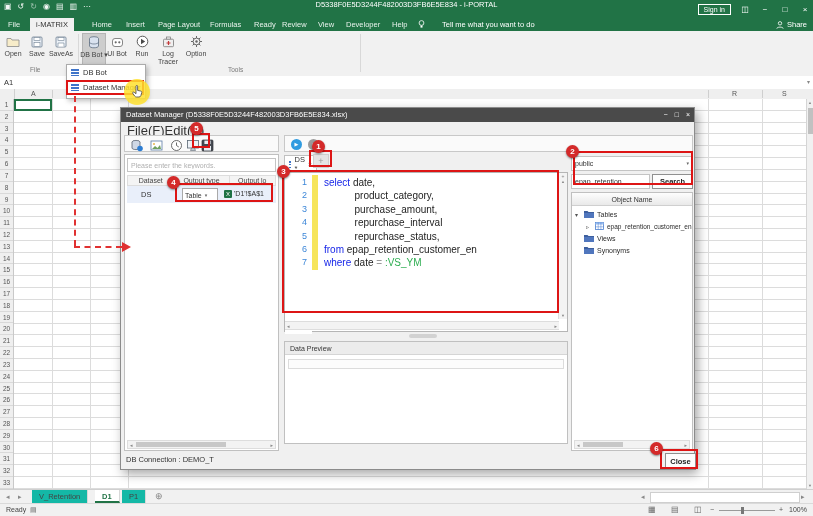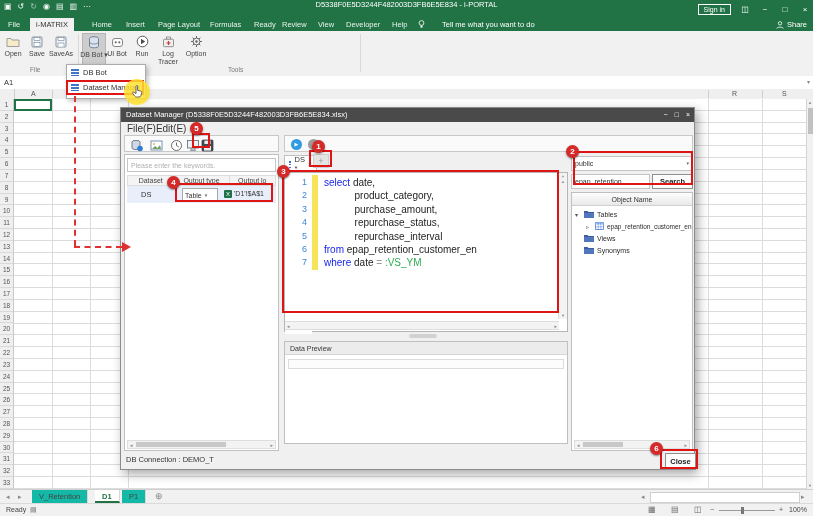--- a/index.html
+++ b/index.html
@@ -65,21 +65,21 @@
   .zoomthumb{position:absolute;left:741px;top:3px;width:3px;height:7px;background:#777;}
 
   
   .ddmenu{position:absolute;left:66px;top:64px;width:78px;height:33px;background:#fff;border:1px solid #ababab;box-shadow:2px 2px 5px rgba(0,0,0,.25);z-index:20;}
   .dditem{height:15px;display:flex;align-items:center;gap:4px;padding-left:4px;font-size:7.5px;color:#333;}
 
   
   .dialog{position:absolute;left:120px;top:107px;width:575px;height:363px;background:#f0f0f0;border:1px solid #8b8b8b;box-sizing:border-box;box-shadow:3px 4px 10px rgba(0,0,0,.35);z-index:10;}
   .dlg-title{position:absolute;left:0;top:0;width:100%;height:14px;background:#4a4a4a;color:#fff;font-size:7.5px;line-height:14px;padding-left:5px;box-sizing:border-box;}
   .dlg-winbtns{position:absolute;right:4px;top:0;display:flex;gap:7px;font-size:7px;color:#fff;line-height:14px;}
-  .dlg-menu{position:absolute;left:6px;top:15px;font-size:10px;color:#333;display:flex;gap:0;}
+  .dlg-menu{position:absolute;left:6px;top:15px;font-size:13px;color:#333;display:flex;gap:0;}
   .tb-box{position:absolute;height:17px;background:#fafafa;border:1px solid #c8c8c8;box-sizing:border-box;}
   .panel{position:absolute;background:#fff;border:1px solid #c0c0c0;box-sizing:border-box;}
   .smallinput{position:absolute;border:1px solid #c4c4c4;font-size:7px;color:#333;padding:0 3px;box-sizing:border-box;font-family:"Liberation Sans",sans-serif;background:#fff;}
   .smallinput::placeholder{color:#b0b0b0;}
   .lp-header{position:absolute;background:#f4f4f4;border:1px solid #dddddd;box-sizing:border-box;font-size:7px;color:#444;display:flex;}
   .lp-header span{border-right:1px solid #ddd;display:flex;align-items:center;justify-content:center;box-sizing:border-box;}
   .lp-row{position:absolute;background:#e9effa;font-size:7.5px;color:#333;display:flex;align-items:center;}
   .typedd{border:1px solid #a9a9a9;background:#fff;font-size:7px;height:12px;line-height:11px;padding:0 2px;display:flex;gap:3px;align-items:center;}
   .hscroll{position:absolute;height:9px;background:#f3f3f3;border:1px solid #ddd;box-sizing:border-box;}
   .hthumb{position:absolute;top:1px;height:5px;background:#c8c8c8;}
@@ -456,22 +456,22 @@
         <div class="gutnum">4</div>
         <div class="gutnum">5</div>
         <div class="gutnum">6</div>
         <div class="gutnum">7</div>
       </div>
       <div class="gstrip"></div>
       <div class="codearea">
         <div class="cl"><span class="kw">select</span><span> date,</span></div>
         <div class="cl"><span class="kw"></span><span>           product_category,</span></div>
         <div class="cl"><span class="kw"></span><span>           purchase_amount,</span></div>
+        <div class="cl"><span class="kw"></span><span>           repurchase_interval</span></div>
         <div class="cl"><span class="kw"></span><span>           repurchase_status,</span></div>
-        <div class="cl"><span class="kw"></span><span>           repurchase_interval</span></div>
         <div class="cl"><span class="kw">from</span><span> epap_retention_customer_en</span></div>
         <div class="cl"><span class="kw">where</span><span> date </span><span class="op">=</span><span class="param"> :VS_YM</span></div>
       </div>
       <div class="ed-vscroll">
         <div style="font-size:5px;color:#888;line-height:6px">+</div>
         <div style="font-size:4px;color:#888">▲</div>
         <div class="abs" style="bottom:1px;left:2px;font-size:4px;color:#888">▼</div>
       </div>
       <div class="hscroll" style="left:0;top:148px;width:274px;border-left:none;border-right:none">
         <span class="scar" style="left:2px">◂</span>

